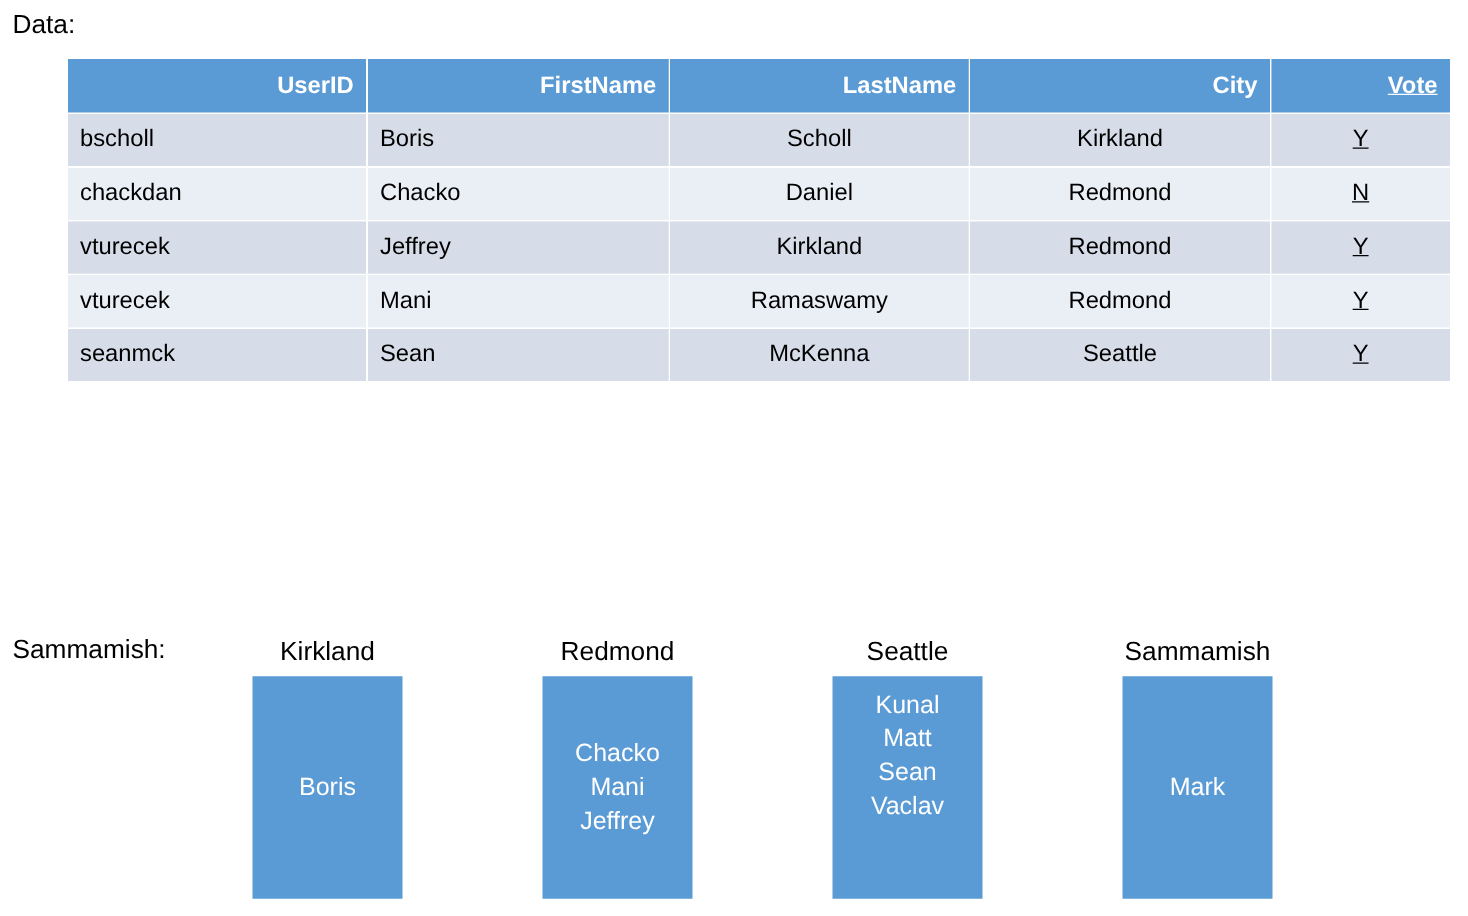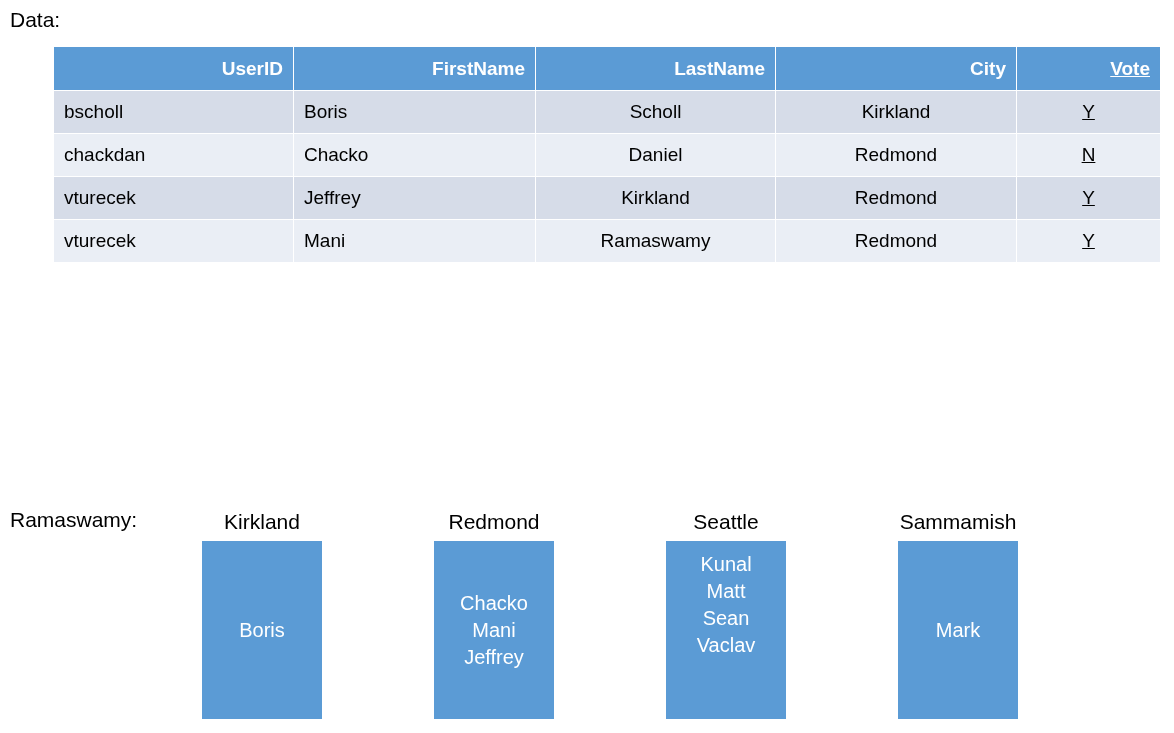--- a/index.html
+++ b/index.html
@@ -131,24 +131,31 @@
           <td class="col-city">Redmond</td>
           <td class="col-vote">Y</td>
         </tr>
         <tr>
           <td class="col-userid">vturecek</td>
           <td class="col-firstname">Mani</td>
           <td class="col-lastname">Ramaswamy</td>
           <td class="col-city">Redmond</td>
           <td class="col-vote">Y</td>
         </tr>
+        <tr>
+          <td class="col-userid">seanmck</td>
+          <td class="col-firstname">Sean</td>
+          <td class="col-lastname">McKenna</td>
+          <td class="col-city">Seattle</td>
+          <td class="col-vote">Y</td>
+        </tr>
       </tbody>
   </table>
 
-  <div class="section-label" id="partitions-label">Ramaswamy:</div>
+  <div class="section-label" id="partitions-label">Sammamish:</div>
 
   <div id="partitions-area">
     <div class="partition" id="partition-kirkland">
       <div class="partition-title">Kirkland</div>
       <div class="partition-box v-center">
           <div class="partition-name">Boris</div>
         </div>
     </div>
     <div class="partition" id="partition-redmond">
       <div class="partition-title">Redmond</div>

